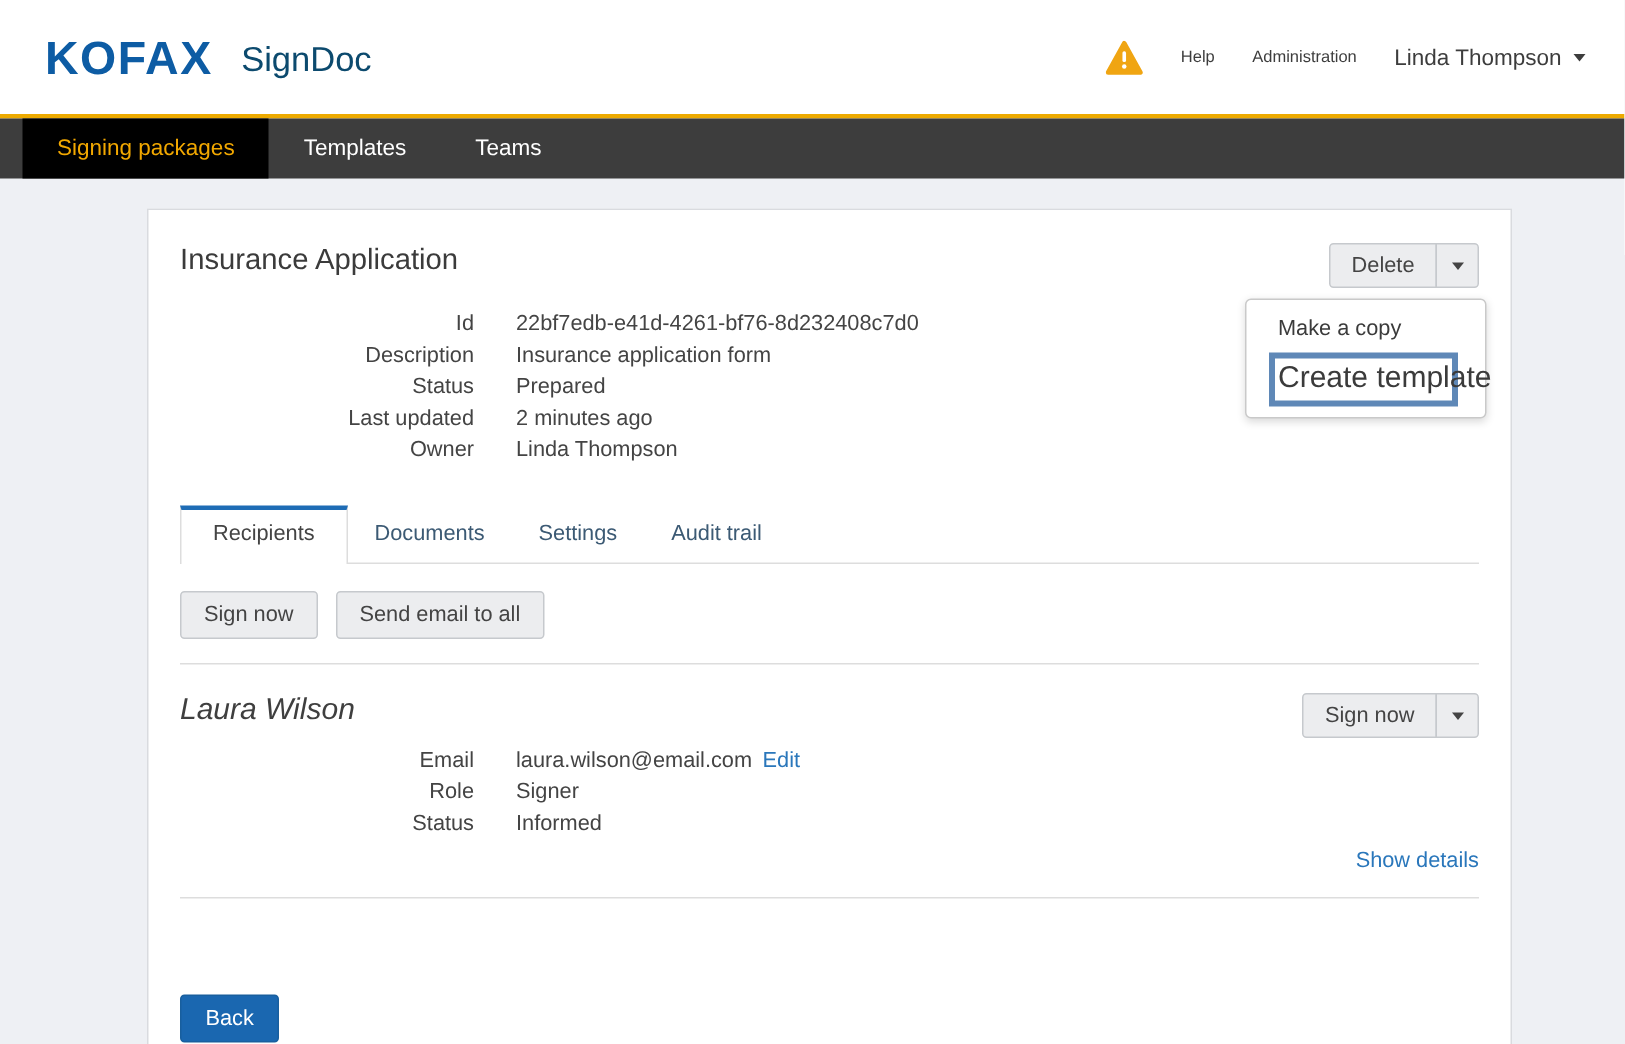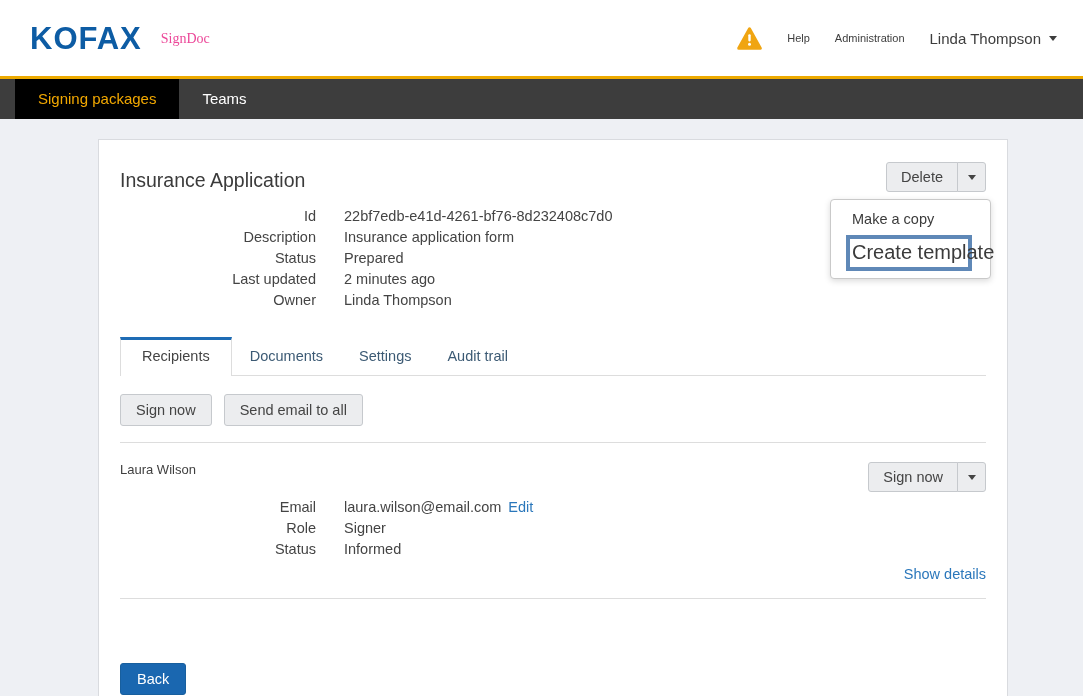--- a/index.html
+++ b/index.html
@@ -7,38 +7,38 @@
   body {
     font-family:"Liberation Sans", sans-serif;
     background:#eef0f4;
     color:#444;
     overflow:hidden;
   }
 
   
   .top-header { height:76px; background:#fff; display:flex; align-items:center; padding:0 26px 0 30px; }
   .logo { font-size:31px; font-weight:800; color:#0d5ca4; letter-spacing:1px; line-height:1; }
-  .app-name { font-size:14px; color:#ec4899; margin-left:19px; position:relative; top:1px;font-family:Liberation Serif, serif; }
+  .app-name { font-size:23px; color:#0c4a6e; margin-left:19px; position:relative; top:1px; }
   .header-right { margin-left:auto; display:flex; align-items:center; }
   .warning-wrap { display:flex; align-items:center; cursor:pointer; }
   .header-link { font-size:11px; color:#3d3d3d; margin-left:25px; cursor:pointer; }
   .user-menu { display:flex; align-items:center; margin-left:25px; cursor:pointer; font-size:15px; color:#3d3d3d; }
   .caret-dark { width:0; height:0; border-left:4px solid transparent; border-right:4px solid transparent; border-top:5px solid #3d3d3d; margin-left:8px; }
 
   
   .accent-line { height:3px; background:#edaa00; }
   .main-nav { height:40px; background:#3d3d3d; display:flex; padding-left:15px; }
   .nav-item { color:#fff; font-size:15px; line-height:40px; padding:0 23px; cursor:pointer; white-space:nowrap; }
   .nav-item.active { background:#000; color:#f2a800; }
 
   
   .page { padding-top:20px; }
   .card { width:910px; margin-left:98px; background:#fff; border:1px solid #d9dbdf; padding:22px 21px 22px; }
 
-  .pkg-header { display:flex; justify-content:space-between; align-items:flex-end; position:relative; }
+  .pkg-header { display:flex; justify-content:space-between; align-items:flex-start; position:relative; }
   .pkg-title { font-size:19.5px; font-weight:400; color:#3b3b3b; }
 
   .split-group { display:inline-flex; position:relative;padding-left:40px; }
   .btn { font-family:inherit; background:#ecedef; border:1px solid #c6c9cd; color:#444;
          font-size:14.5px; padding:6px 14px; cursor:pointer; border-radius:3px; white-space:nowrap; }
   .split-main { border-radius:3px 0 0 3px; }
   .split-toggle { border-radius:0 3px 3px 0; margin-left:-1px; width:29px; display:flex;
                   align-items:center; justify-content:center; padding:6px 0; }
   .caret-btn { width:0; height:0; border-left:4px solid transparent; border-right:4px solid transparent; border-top:5px solid #444; }
 
@@ -62,21 +62,21 @@
   .tab.active { background:#fff; border:1px solid #ddd; border-top:3px solid #1e6cb5; border-bottom:none;
                 margin-bottom:-1px; padding:8px 21px 12px; color:#444; }
 
   .actions { margin-top:18px; display:flex; gap:12px; }
   .actions .btn { padding:7px 15px; }
 
   .divider { border:none; border-top:1px solid #ddd; margin:16px 0 0; }
 
   
   .recipient-header { display:flex; justify-content:space-between; align-items:flex-start; margin-top:19px; }
-  .recipient-name { font-size:13px; font-weight:400; color:#3f3f3f; }
+  .recipient-name { font-size:20px; font-weight:400; color:#3f3f3f;font-style:italic; }
   .recipient-details { margin-top:5px; }
   .show-details { text-align:right; font-size:14.5px; margin-top:6px; }
 
   .back-row { margin-top:64px; }
   .btn-primary { font-family:inherit; background:#1a67b0; border:1px solid #185f9e; color:#fff;
                  font-size:14.5px; padding:7px 16px; border-radius:3px; cursor:pointer; }
 </style>
 </head>
 <body>
 
@@ -97,20 +97,21 @@
       <span>Linda Thompson</span>
       <span class="caret-dark"></span>
     </span>
   </div>
 </div>
 
 <div class="accent-line"></div>
 
 <div class="main-nav">
   <div class="nav-item active">Signing packages</div>
+  <div class="nav-item">Templates</div>
   <div class="nav-item">Teams</div>
 </div>
 
 <div class="page">
   <div class="card">
 
     <div class="pkg-header">
       <h1 class="pkg-title">Insurance Application</h1>
 
       <div class="split-group">

